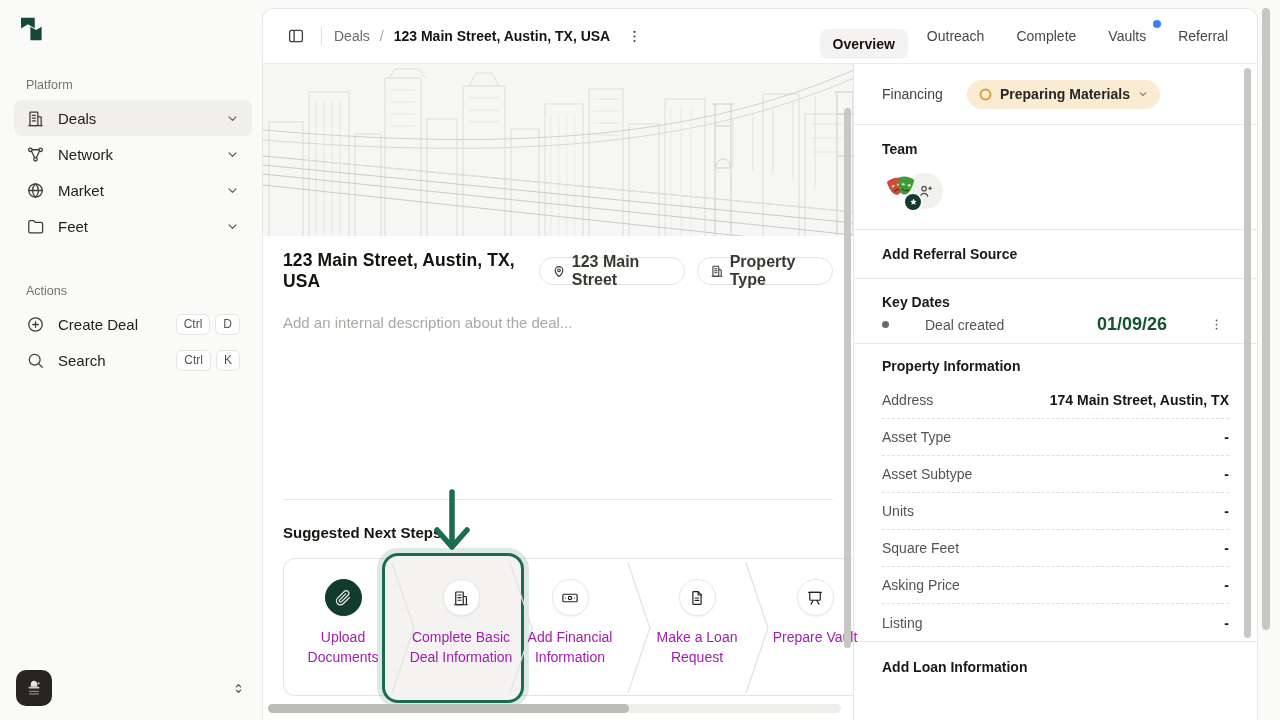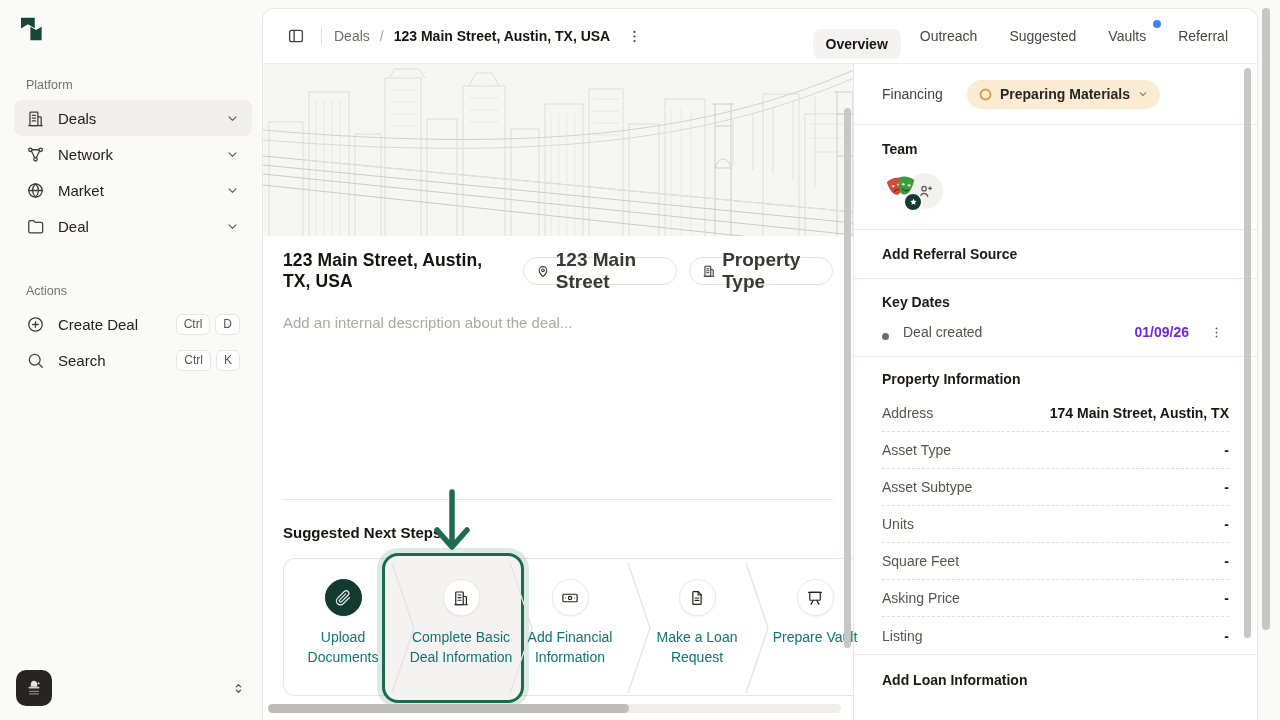--- a/index.html
+++ b/index.html
@@ -55,39 +55,39 @@
   .card-body { display:flex; height:656px; }
 
   
   .center-col { width:591px; flex:none; position:relative; border-right:1px solid #E9E7E3; }
   .hero { width:100%; height:172px; background:#F6F6F4; overflow:hidden; }
   .title-row { display:flex; align-items:center; margin:14px 20px 0; gap:10px; }
   .deal-title { font-size:17.5px; font-weight:bold; color:#15130E; letter-spacing:.1px; }
   .tag-group { margin-left:auto; display:flex; gap:12px; }
   .tag { display:flex; align-items:center; gap:6px; height:28px; padding:0 12px;
     border:1px solid #E4E2DE; border-radius:15px; background:#fff;
-    font-size:19px; font-weight:bold; color:#3B3833; }
+    font-size:16px; font-weight:bold; color:#3B3833; }
   .tag .icon { color:#3B3833; }
   .desc-placeholder { margin:22px 20px 0; font-size:15px; color:#ACA9A3; cursor:text; }
   .mid-divider { height:1px; background:#E9E7E3; margin:168px 20px 0; }
   .steps-heading { margin:24px 20px 0; font-size:15px; font-weight:bold; color:#16140F; }
 
   .arrow-down { position:absolute; left:166px; top:424px; z-index:6; }
 
   .steps-strip { position:relative; margin:17px 0 0 20px; height:138px;
     border:1px solid #E7E5E1; border-right:none; border-radius:12px 0 0 12px;
     background:#fff; }
   .step-sep { position:absolute; top:0; z-index:2; }
   .step { position:absolute; top:0; width:118px; height:138px; z-index:3;
     display:flex; flex-direction:column; align-items:center; padding-top:20px; cursor:pointer; }
   .step-circle { width:37px; height:37px; border-radius:50%; background:#fff;
     border:1px solid #EBE9E5; box-shadow:0 1px 2px rgba(0,0,0,.07);
     display:flex; align-items:center; justify-content:center; color:#26231F; }
   .step-circle.dark { background:#123A2F; border-color:#123A2F; color:#E8F1EC; }
-  .step-label { margin-top:11px; font-size:14px; color:#0f766e; text-align:center;
+  .step-label { margin-top:11px; font-size:14px; color:#a21caf; text-align:center;
     line-height:1.43; width:96px; }
   .step-highlight { position:absolute; left:98px; top:-6px; width:142px; height:150px;
     border:3px solid #1A6B50; border-radius:16px; background:#F4F3F1;
     box-shadow:0 0 0 5px rgba(26,107,80,.15); z-index:1; }
 
   .h-scrollbar-track { position:absolute; left:5px; right:12px; bottom:7px; height:9px;
     border-radius:5px; background:#EFEEEB; z-index:7; }
   .h-scrollbar-thumb { width:63%; height:9px; border-radius:5px; background:#BDBCB8; }
   .v-scrollbar-center { position:absolute; right:2px; top:44px; width:7px; height:540px;
     border-radius:4px; background:#C8C7C4; z-index:8; }
@@ -106,26 +106,26 @@
   .team-section { padding:16px 0 18px 28px; }
   .avatar-cluster { position:relative; margin-top:14px; width:70px; height:40px; }
   .add-member { position:absolute; left:25px; top:2px; width:36px; height:36px;
     border-radius:50%; background:#F2F1EE; display:flex; align-items:center;
     justify-content:center; color:#57534E; cursor:pointer; }
   .masks { position:absolute; left:0; top:0; }
   .member-badge { position:absolute; left:21px; top:21px; width:20px; height:20px;
     border-radius:50%; background:#123A2F; border:2px solid #fff;
     display:flex; align-items:center; justify-content:center; }
   .link-row { height:49px; display:flex; align-items:center; padding-left:28px; cursor:pointer; }
-  .keydates-section { padding:15px 0 16px; }
+  .keydates-section { padding:15px 0 8px; }
   .keydates-section .p-heading { margin-left:28px; }
-  .keydate-row { margin-top:14px; display:flex; align-items:flex-end; padding:0 33px 0 28px; }
+  .keydate-row { margin-top:4px; display:flex; align-items:center; padding:0 33px 0 28px;gap:22px; }
   .kd-bullet { width:7px; height:7px; border-radius:50%; background:#6F6B66; margin-right:14px; }
   .kd-label { font-size:14px; color:#57534E; }
-  .kd-value { margin-left:auto; font-size:14px; font-weight:bold; color:#6d28d9; }
+  .kd-value { margin-left:auto; font-size:18px; font-weight:bold; color:#14532d; }
   .kd-kebab { margin-left:20px; color:#57534E; }
   .prop-section { padding-top:14px; }
   .prop-section .p-heading { margin-left:28px; }
   .prop-rows { margin-top:8px; }
   .prop-row { height:37px; display:flex; align-items:center; justify-content:space-between;
     margin:0 28px; border-bottom:1px dashed #E0DEDA; }
   .prop-row:last-child { border-bottom:none; }
   .prop-label { font-size:14px; color:#57534E; }
   .prop-value { font-size:14px; font-weight:bold; color:#18160F; }
   .v-scrollbar-panel { position:absolute; right:6px; top:4px; width:7px; height:570px;
@@ -195,21 +195,21 @@
         </svg>
     </span>
   </div>
 
   <div class="side-item">
     <span class="icon it-icon">
       <svg viewBox="0 0 24 24" width="19" height="19" fill="none" stroke="currentColor" stroke-width="1.6" stroke-linecap="round" stroke-linejoin="round">
         <path d="M3.5 6.5c0-1.1.9-2 2-2h4.2l2 2.2h7.3c1.1 0 2 .9 2 2v9.3c0 1.1-.9 2-2 2H5.5c-1.1 0-2-.9-2-2V6.5z"></path>
       </svg>
     </span>
-    <span>Deal</span>
+    <span>Feet</span>
     <span class="icon chev">
       <svg viewBox="0 0 24 24" width="15" height="15" fill="none" stroke="currentColor" stroke-width="1.8" stroke-linecap="round" stroke-linejoin="round">
           <path d="M6.5 9.5L12 15l5.5-5.5"></path>
         </svg>
     </span>
   </div>
 
   <div class="side-label actions">Actions</div>
 
   <div class="side-item">
@@ -279,21 +279,21 @@
           <circle cx="12" cy="5.5" r="1.5"></circle>
             <circle cx="12" cy="12" r="1.5"></circle>
             <circle cx="12" cy="18.5" r="1.5"></circle>
         </svg>
       </span>
     </button>
 
     <nav class="tabs">
       <button class="tab active">Overview</button>
       <button class="tab">Outreach</button>
-      <button class="tab">Suggested</button>
+      <button class="tab">Complete</button>
       <button class="tab">
         <span>Vaults</span>
         <span class="dot"></span>
       </button>
       <button class="tab">Referral</button>
     </nav>
   </div>
 
   <div class="card-body">
 

